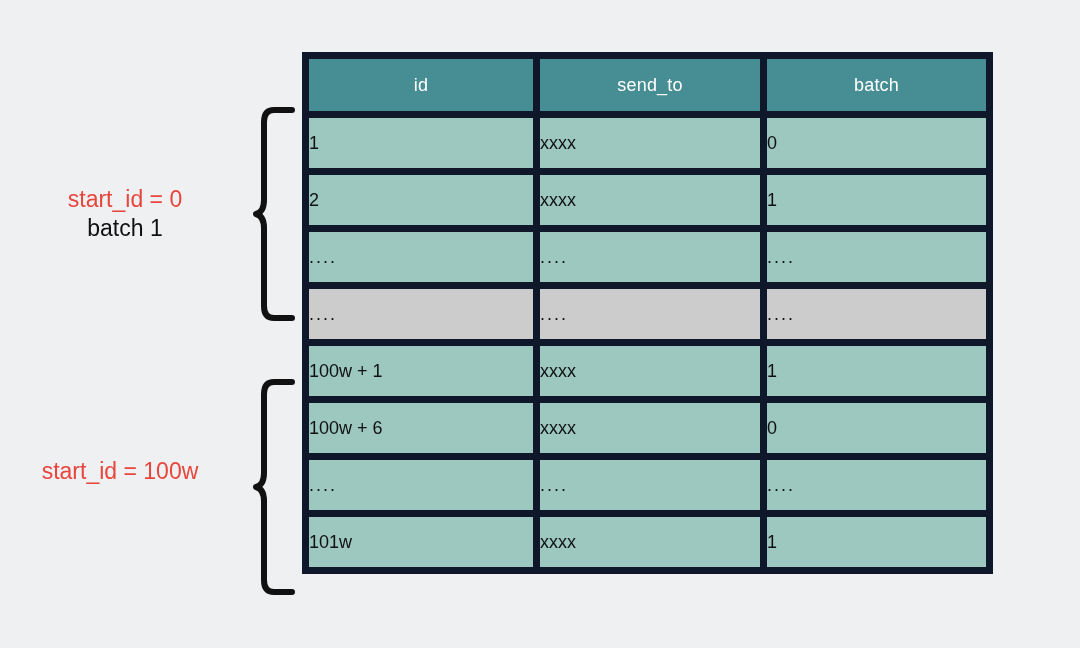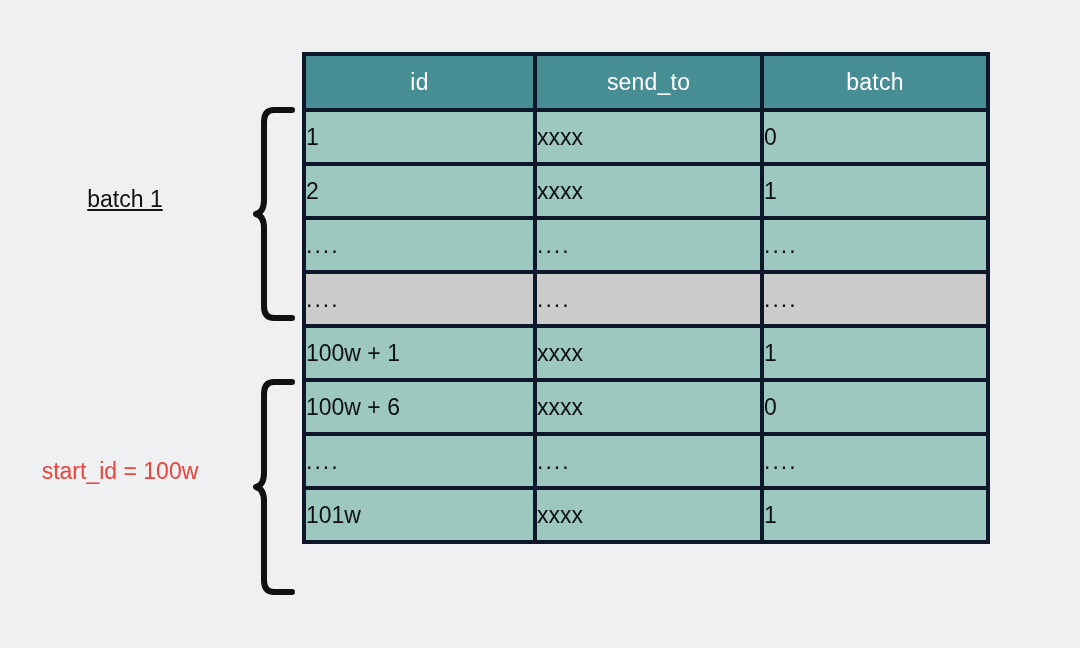--- a/index.html
+++ b/index.html
@@ -24,24 +24,24 @@
     position: absolute;
     left: 302px;
     top: 52px;
     width: 684px;
     border-collapse: collapse;
     table-layout: fixed;
     border: 3px solid #111111;
   }
   #db-table th,
   #db-table td {
-    border: 4px solid #0f172a;
+    border: 7px solid #0f172a;
     height: 50px;
     vertical-align: middle;
-    font-size: 23px;
+    font-size: 18px;
     color: #111111;
     padding: 0;
     font-weight: normal;
   }
   #db-table thead th {
     background: #478d94;
     color: #ffffff;
     height: 52px;
     font-weight: normal;
     letter-spacing: .2px;
@@ -76,35 +76,35 @@
     line-height: 1.26;
     white-space: nowrap;
   }
   .label-start {
     color: #e8453c;
     font-size: 23px;
   }
   .label-batch {
     color: #111111;
     font-size: 23px;
-    text-decoration: underline;
   }
 </style>
 </head>
 <body>
 
 <div id="stage">
 
   <div class="brace" style="left:252px; top:106px; width:46px; height:216px;">
     <svg width="46" height="216" viewBox="0 0 46 216" aria-hidden="true">
       <path d="M 40 4 L 22 4 Q 12 4 12 16 L 12 94 Q 12 106 4 108 Q 12 110 12 122 L 12 200 Q 12 212 22 212 L 40 212" fill="none" stroke="#111111" stroke-width="6" stroke-linecap="round" stroke-linejoin="round"></path>
     </svg>
   </div>
 
   <div class="label-group" style="left:10px; top:185px; width:230px;">
+    <div class="label-start">start_id = 0</div>
     <div class="label-batch">batch 1</div>
   </div>
 
   <div class="brace" style="left:252px; top:378px; width:46px; height:218px;">
     <svg width="46" height="218" viewBox="0 0 46 218" aria-hidden="true">
       <path d="M 40 4 L 22 4 Q 12 4 12 16 L 12 95 Q 12 107 4 109 Q 12 111 12 123 L 12 202 Q 12 214 22 214 L 40 214" fill="none" stroke="#111111" stroke-width="6" stroke-linecap="round" stroke-linejoin="round"></path>
     </svg>
   </div>
 
   <div class="label-group" style="left:0px; top:457px; width:240px;text-align:center;">

